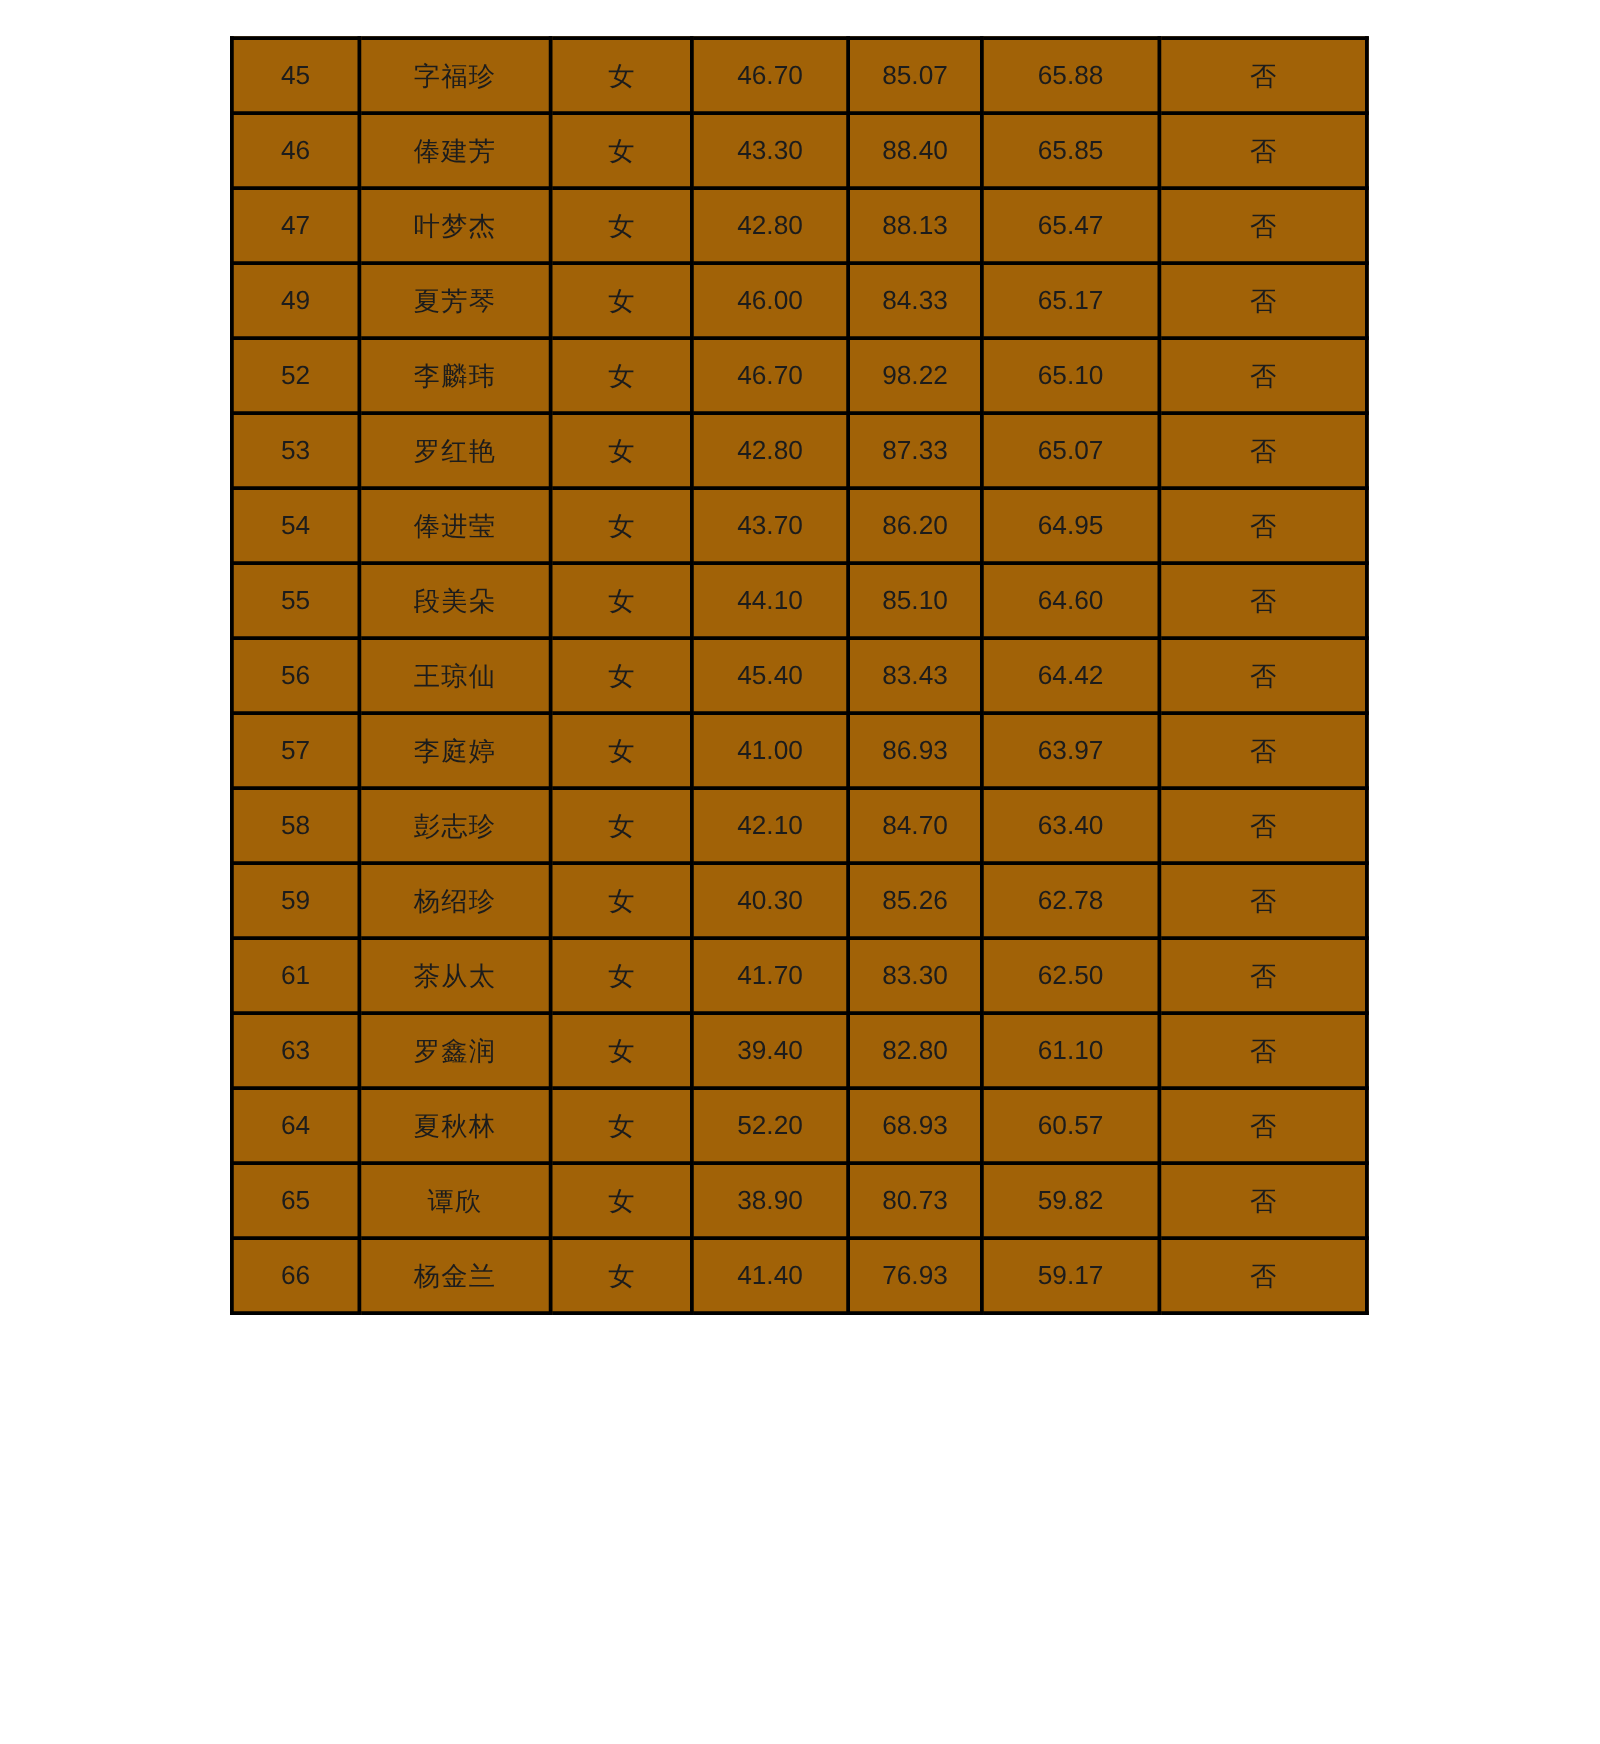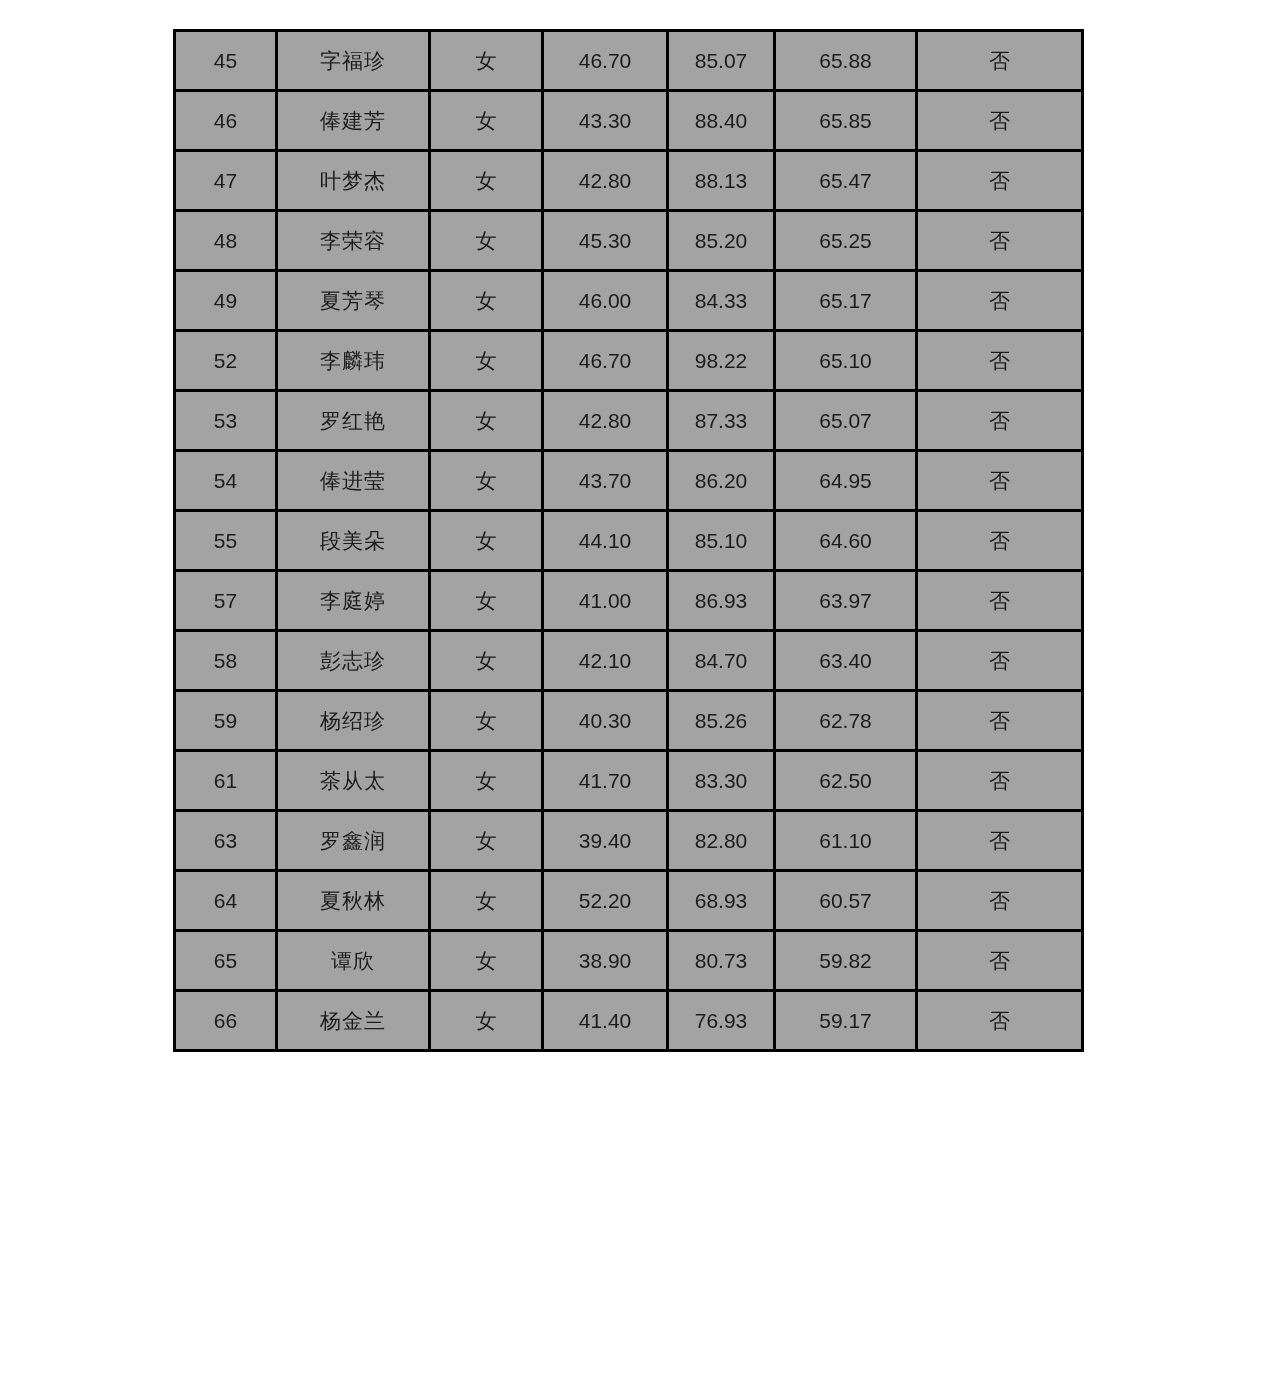--- a/index.html
+++ b/index.html
@@ -17,26 +17,26 @@
   .doc-page {
     position: absolute;
     left: 0;
     top: 0;
     width: 1280px;
     height: 1395px;
     background: #ffffff;
   }
   table.score-table {
     position: absolute;
-    left: 173px;
+    left: 184px;
     top: 29px;
     width: 908px;
     border-collapse: collapse;
     table-layout: fixed;
-    background: #a3a3a3;
+    background: #a16207;
   }
   table.score-table td {
     border: 3px solid #000000;
     height: 57px;
     text-align: center;
     vertical-align: middle;
     font-size: 21px;
     color: #1c1c1c;
     padding: 0;
     overflow: hidden;
@@ -91,29 +91,20 @@
         <tr>
           <td class="col-0">47</td>
           <td class="col-1">叶梦杰</td>
           <td class="col-2">女</td>
           <td class="col-3">42.80</td>
           <td class="col-4">88.13</td>
           <td class="col-5">65.47</td>
           <td class="col-6">否</td>
         </tr>
         <tr>
-          <td class="col-0">48</td>
-          <td class="col-1">李荣容</td>
-          <td class="col-2">女</td>
-          <td class="col-3">45.30</td>
-          <td class="col-4">85.20</td>
-          <td class="col-5">65.25</td>
-          <td class="col-6">否</td>
-        </tr>
-        <tr>
           <td class="col-0">49</td>
           <td class="col-1">夏芳琴</td>
           <td class="col-2">女</td>
           <td class="col-3">46.00</td>
           <td class="col-4">84.33</td>
           <td class="col-5">65.17</td>
           <td class="col-6">否</td>
         </tr>
         <tr>
           <td class="col-0">52</td>
@@ -142,20 +133,29 @@
           <td class="col-5">64.95</td>
           <td class="col-6">否</td>
         </tr>
         <tr>
           <td class="col-0">55</td>
           <td class="col-1">段美朵</td>
           <td class="col-2">女</td>
           <td class="col-3">44.10</td>
           <td class="col-4">85.10</td>
           <td class="col-5">64.60</td>
+          <td class="col-6">否</td>
+        </tr>
+        <tr>
+          <td class="col-0">56</td>
+          <td class="col-1">王琼仙</td>
+          <td class="col-2">女</td>
+          <td class="col-3">45.40</td>
+          <td class="col-4">83.43</td>
+          <td class="col-5">64.42</td>
           <td class="col-6">否</td>
         </tr>
         <tr>
           <td class="col-0">57</td>
           <td class="col-1">李庭婷</td>
           <td class="col-2">女</td>
           <td class="col-3">41.00</td>
           <td class="col-4">86.93</td>
           <td class="col-5">63.97</td>
           <td class="col-6">否</td>

